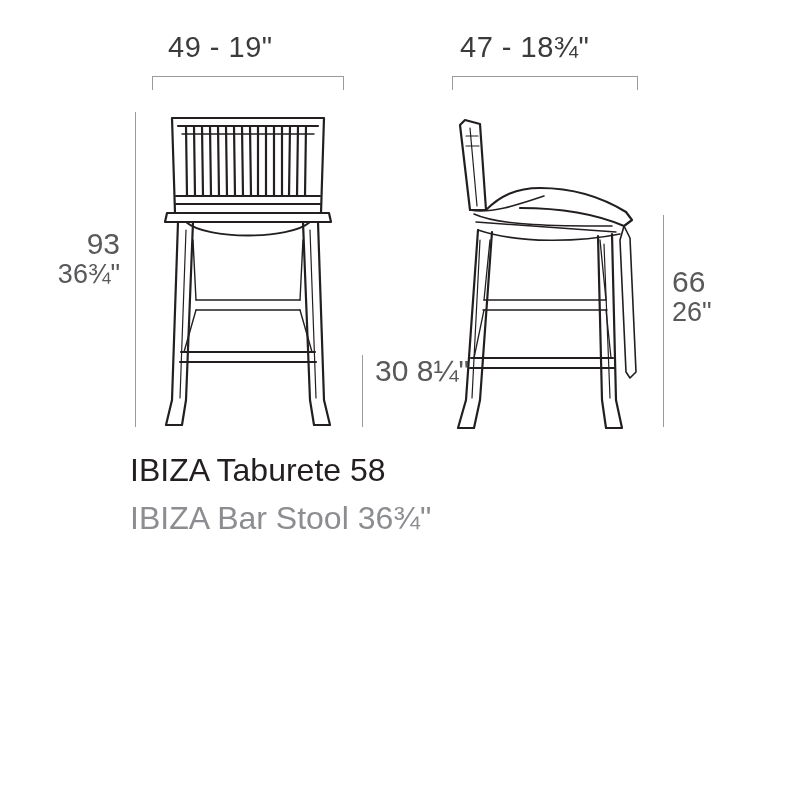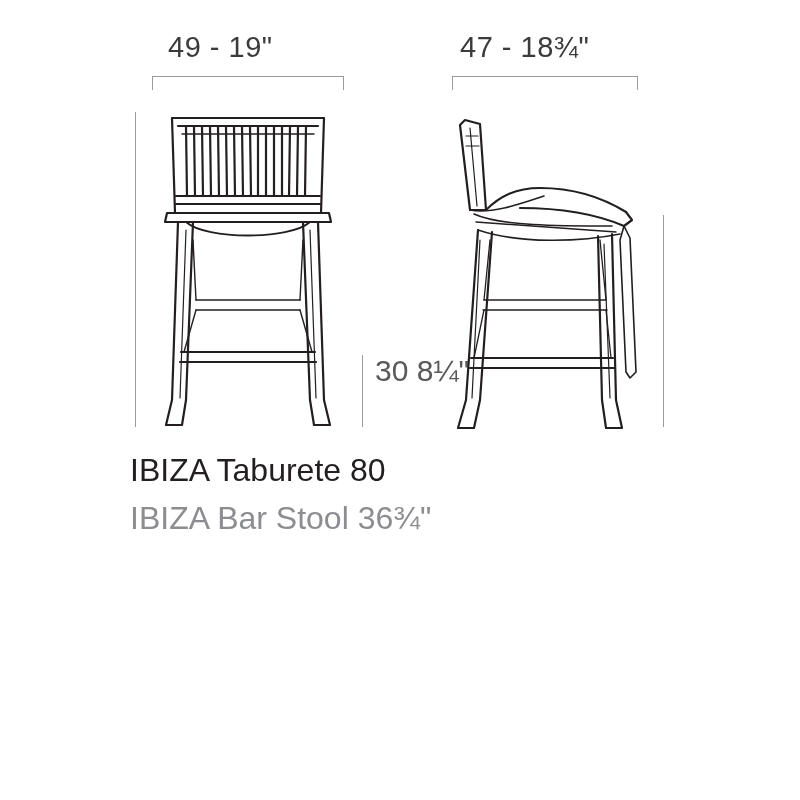--- a/index.html
+++ b/index.html
@@ -100,28 +100,36 @@
   <div class="tick v" style="left:452px; top:76px; height:14px;"></div>
   <div class="tick v" style="left:637px; top:76px; height:14px;"></div>
 
   <div class="rule v" style="left:135px; top:112px; height:315px;"></div>
   <div class="rule v" style="left:362px; top:355px; height:72px;"></div>
   <div class="rule v" style="left:663px; top:215px; height:212px;"></div>
 
   <div class="dim-label dim-top dark" style="left:168px; top:32px;">49 - 19"</div>
   <div class="dim-label dim-top dark" style="left:460px; top:32px;">47 - 18¾"</div>
 
+  <div class="dim-label dim-left" style="left:15px; top:228px; width:105px;">
+    <span>93</span>
+    <span class="sub">36¾"</span>
+  </div>
 
   <div class="dim-label" style="left:375px; top:355px; font-size:30px; text-align:left;">
     <span>30</span>
     <span class="sub">8¼"</span>
   </div>
 
-
-  <div class="caption caption-main">IBIZA Taburete  80</div>
+  <div class="dim-label dim-side" style="left:672px; top:266px; width:105px; text-align:left;">
+    <span>66</span>
+    <span class="sub">26"</span>
+  </div>
+
+  <div class="caption caption-main">IBIZA Taburete  58</div>
   <div class="caption caption-sub">IBIZA Bar Stool 36¾"</div>
 
   <svg id="drawing" width="800" height="800" viewBox="0 0 800 800">
     <g fill="none" stroke="#231f20" stroke-width="2.2" stroke-linejoin="round" stroke-linecap="round">
 
       <g>
 
         <path d="M172 118 L175 213 L321 213 L324 118 Z"></path>
 
         <path d="M178 126 L318 126"></path>

